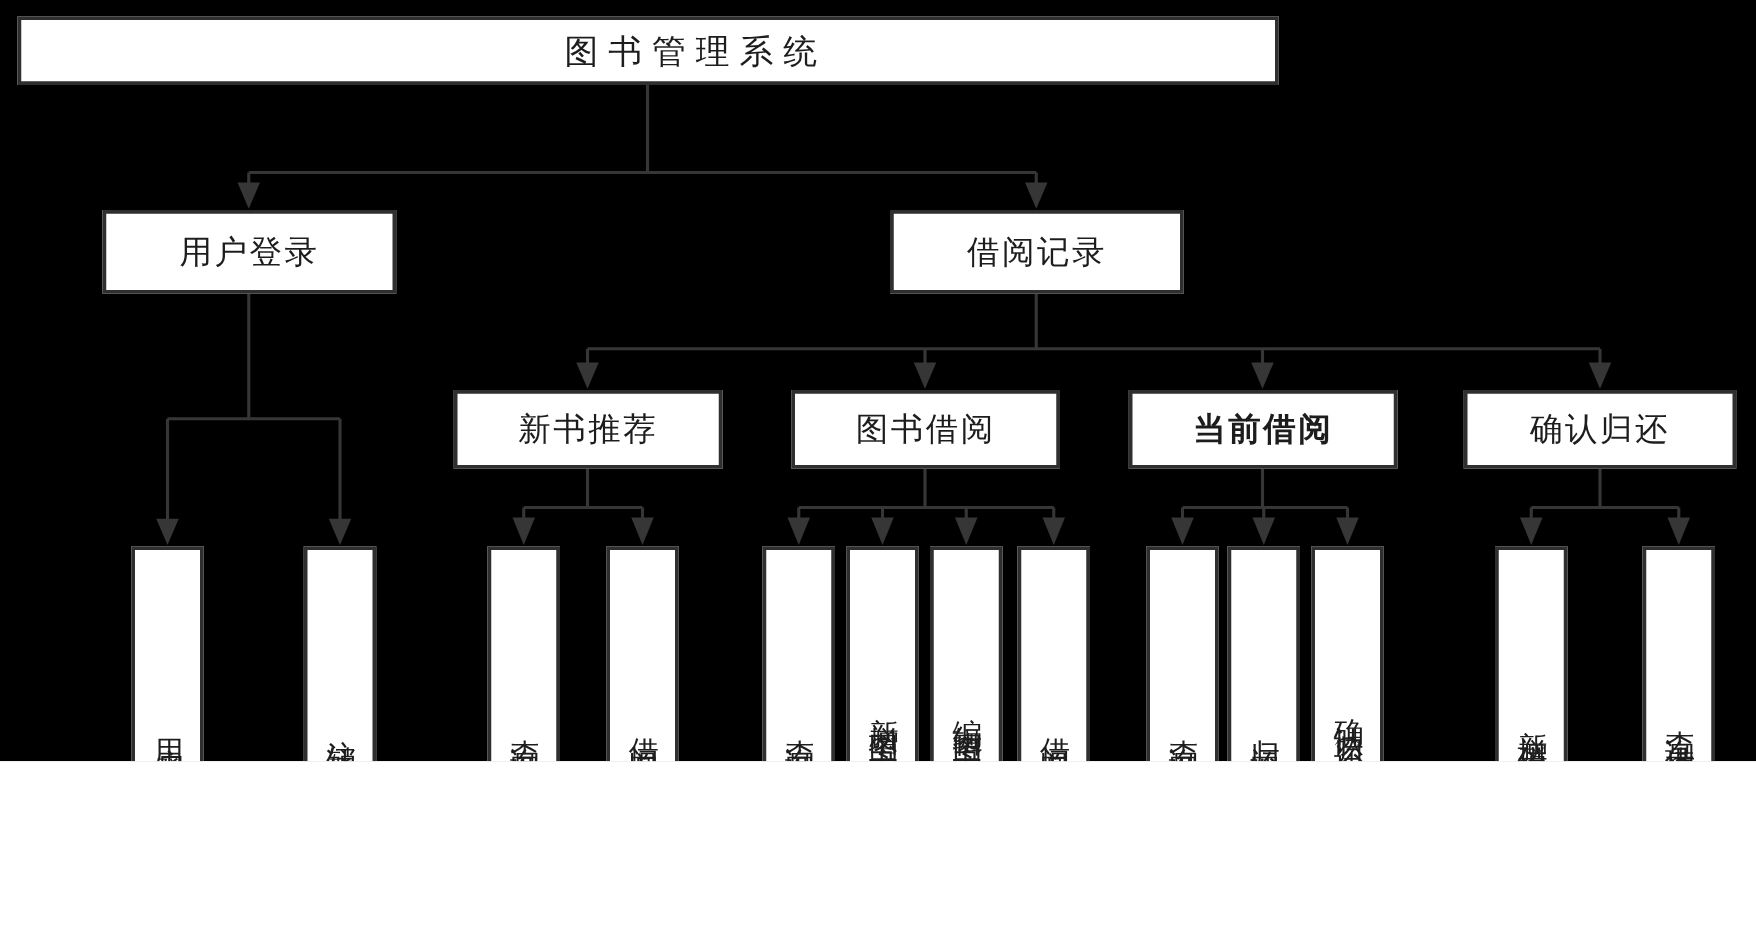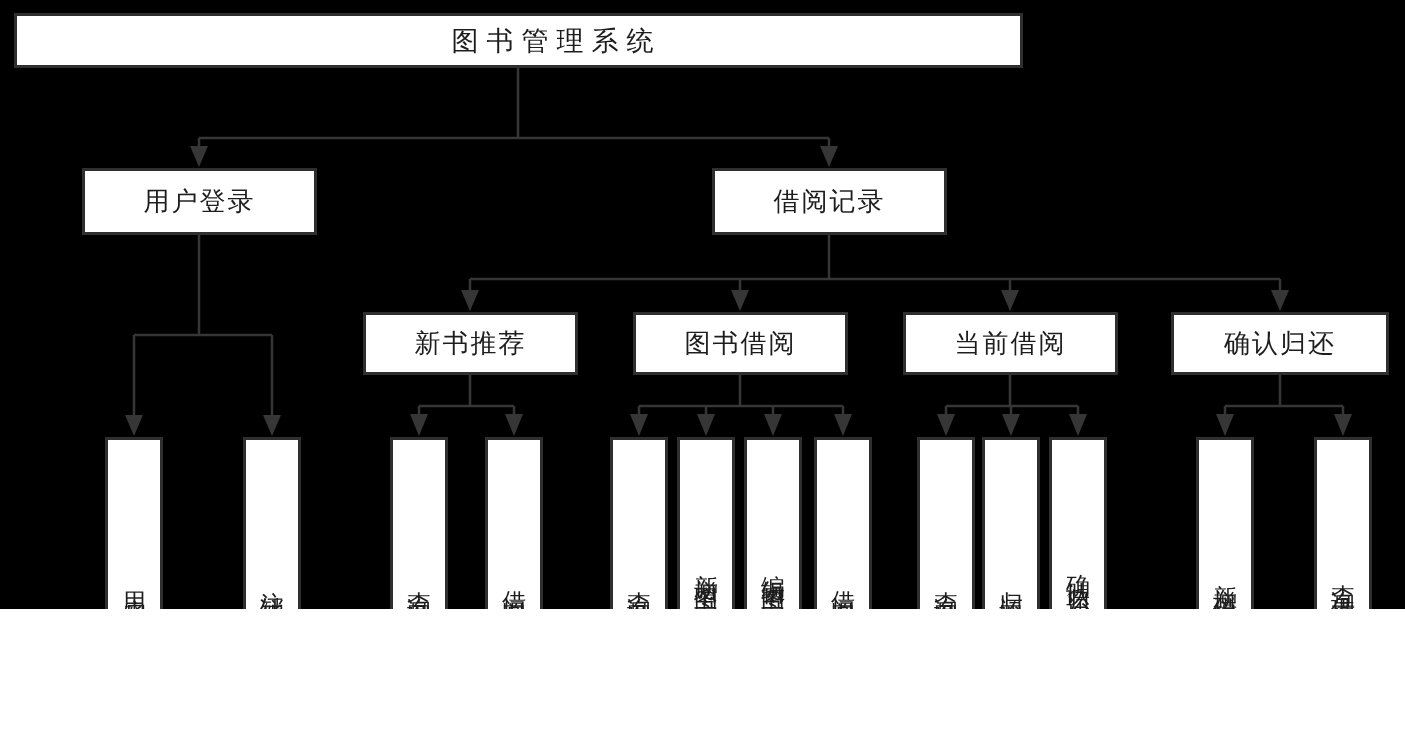--- a/index.html
+++ b/index.html
@@ -103,21 +103,21 @@
   <div class="node h-node" style="left:712px;top:168px;width:235px;height:67px;">
     <span class="lbl">借阅记录</span>
   </div>
 
   <div class="node h-node" style="left:363px;top:312px;width:215px;height:63px;">
     <span class="lbl">新书推荐</span>
   </div>
   <div class="node h-node" style="left:633px;top:312px;width:215px;height:63px;text-align:right;">
     <span class="lbl">图书借阅</span>
   </div>
-  <div class="node h-node" style="left:903px;top:312px;width:215px;height:63px;">
+  <div class="node h-node" style="left:903px;top:312px;width:215px;height:63px;font-weight:bold;">
     <span class="lbl">当前借阅</span>
   </div>
   <div class="node h-node" style="left:1171px;top:312px;width:218px;height:63px;">
     <span class="lbl">确认归还</span>
   </div>
 
   <div class="node v-node" style="left:105px;">
     <span class="lbl">用户登录</span>
   </div>
   <div class="node v-node" style="left:243px;">

